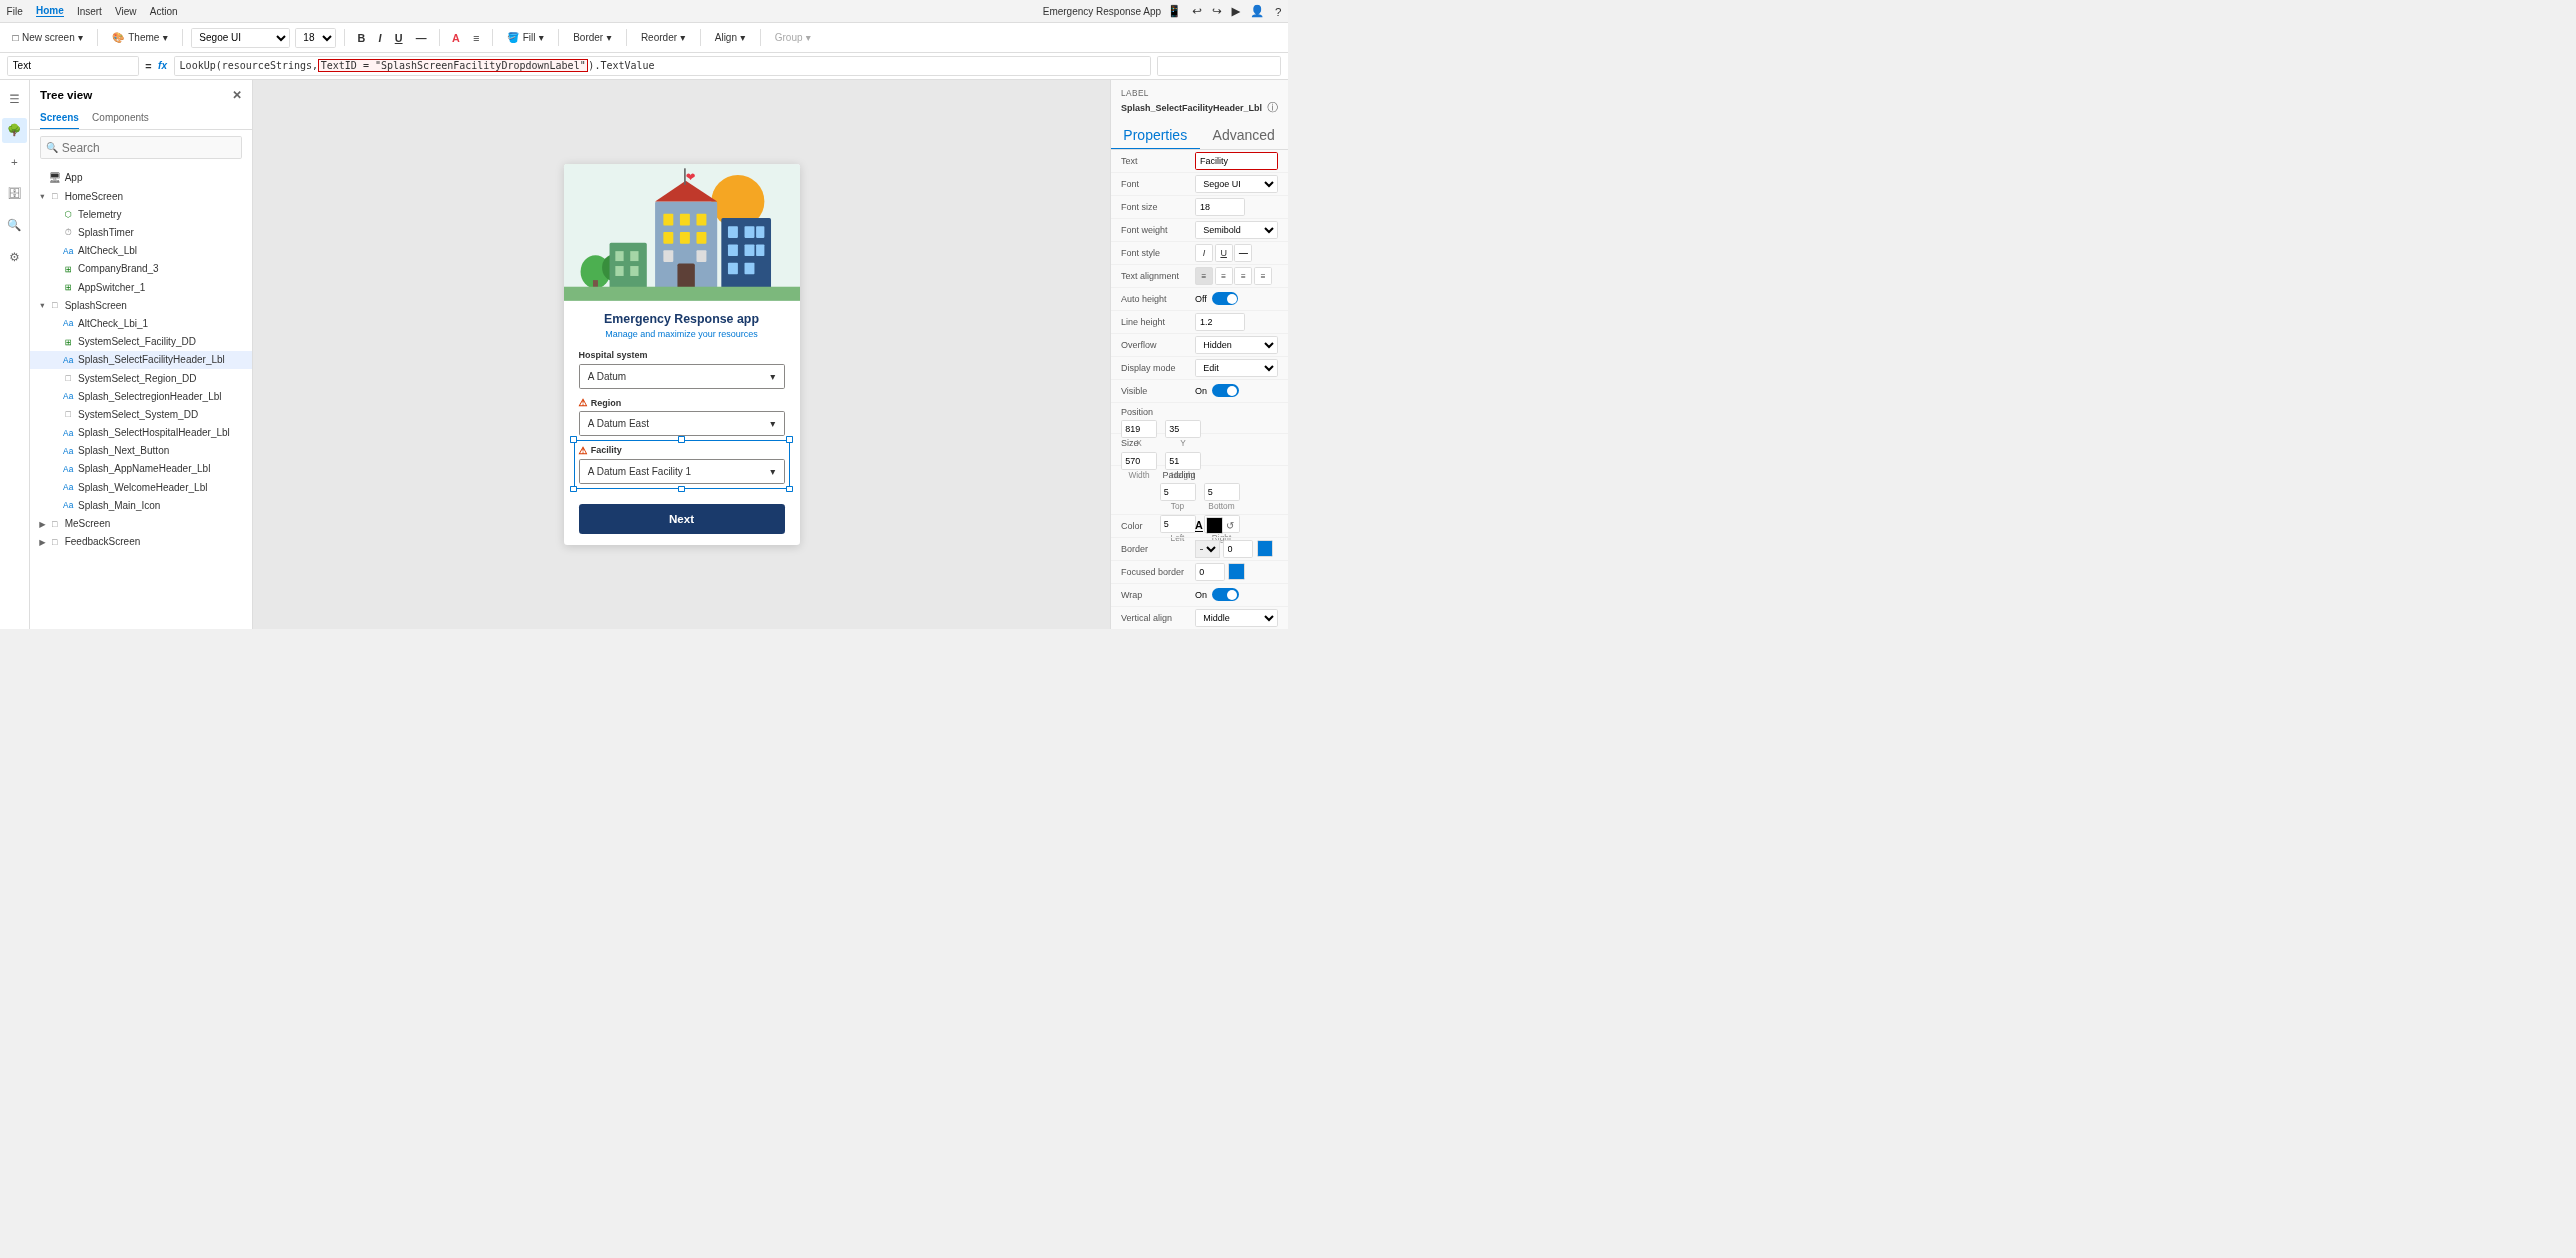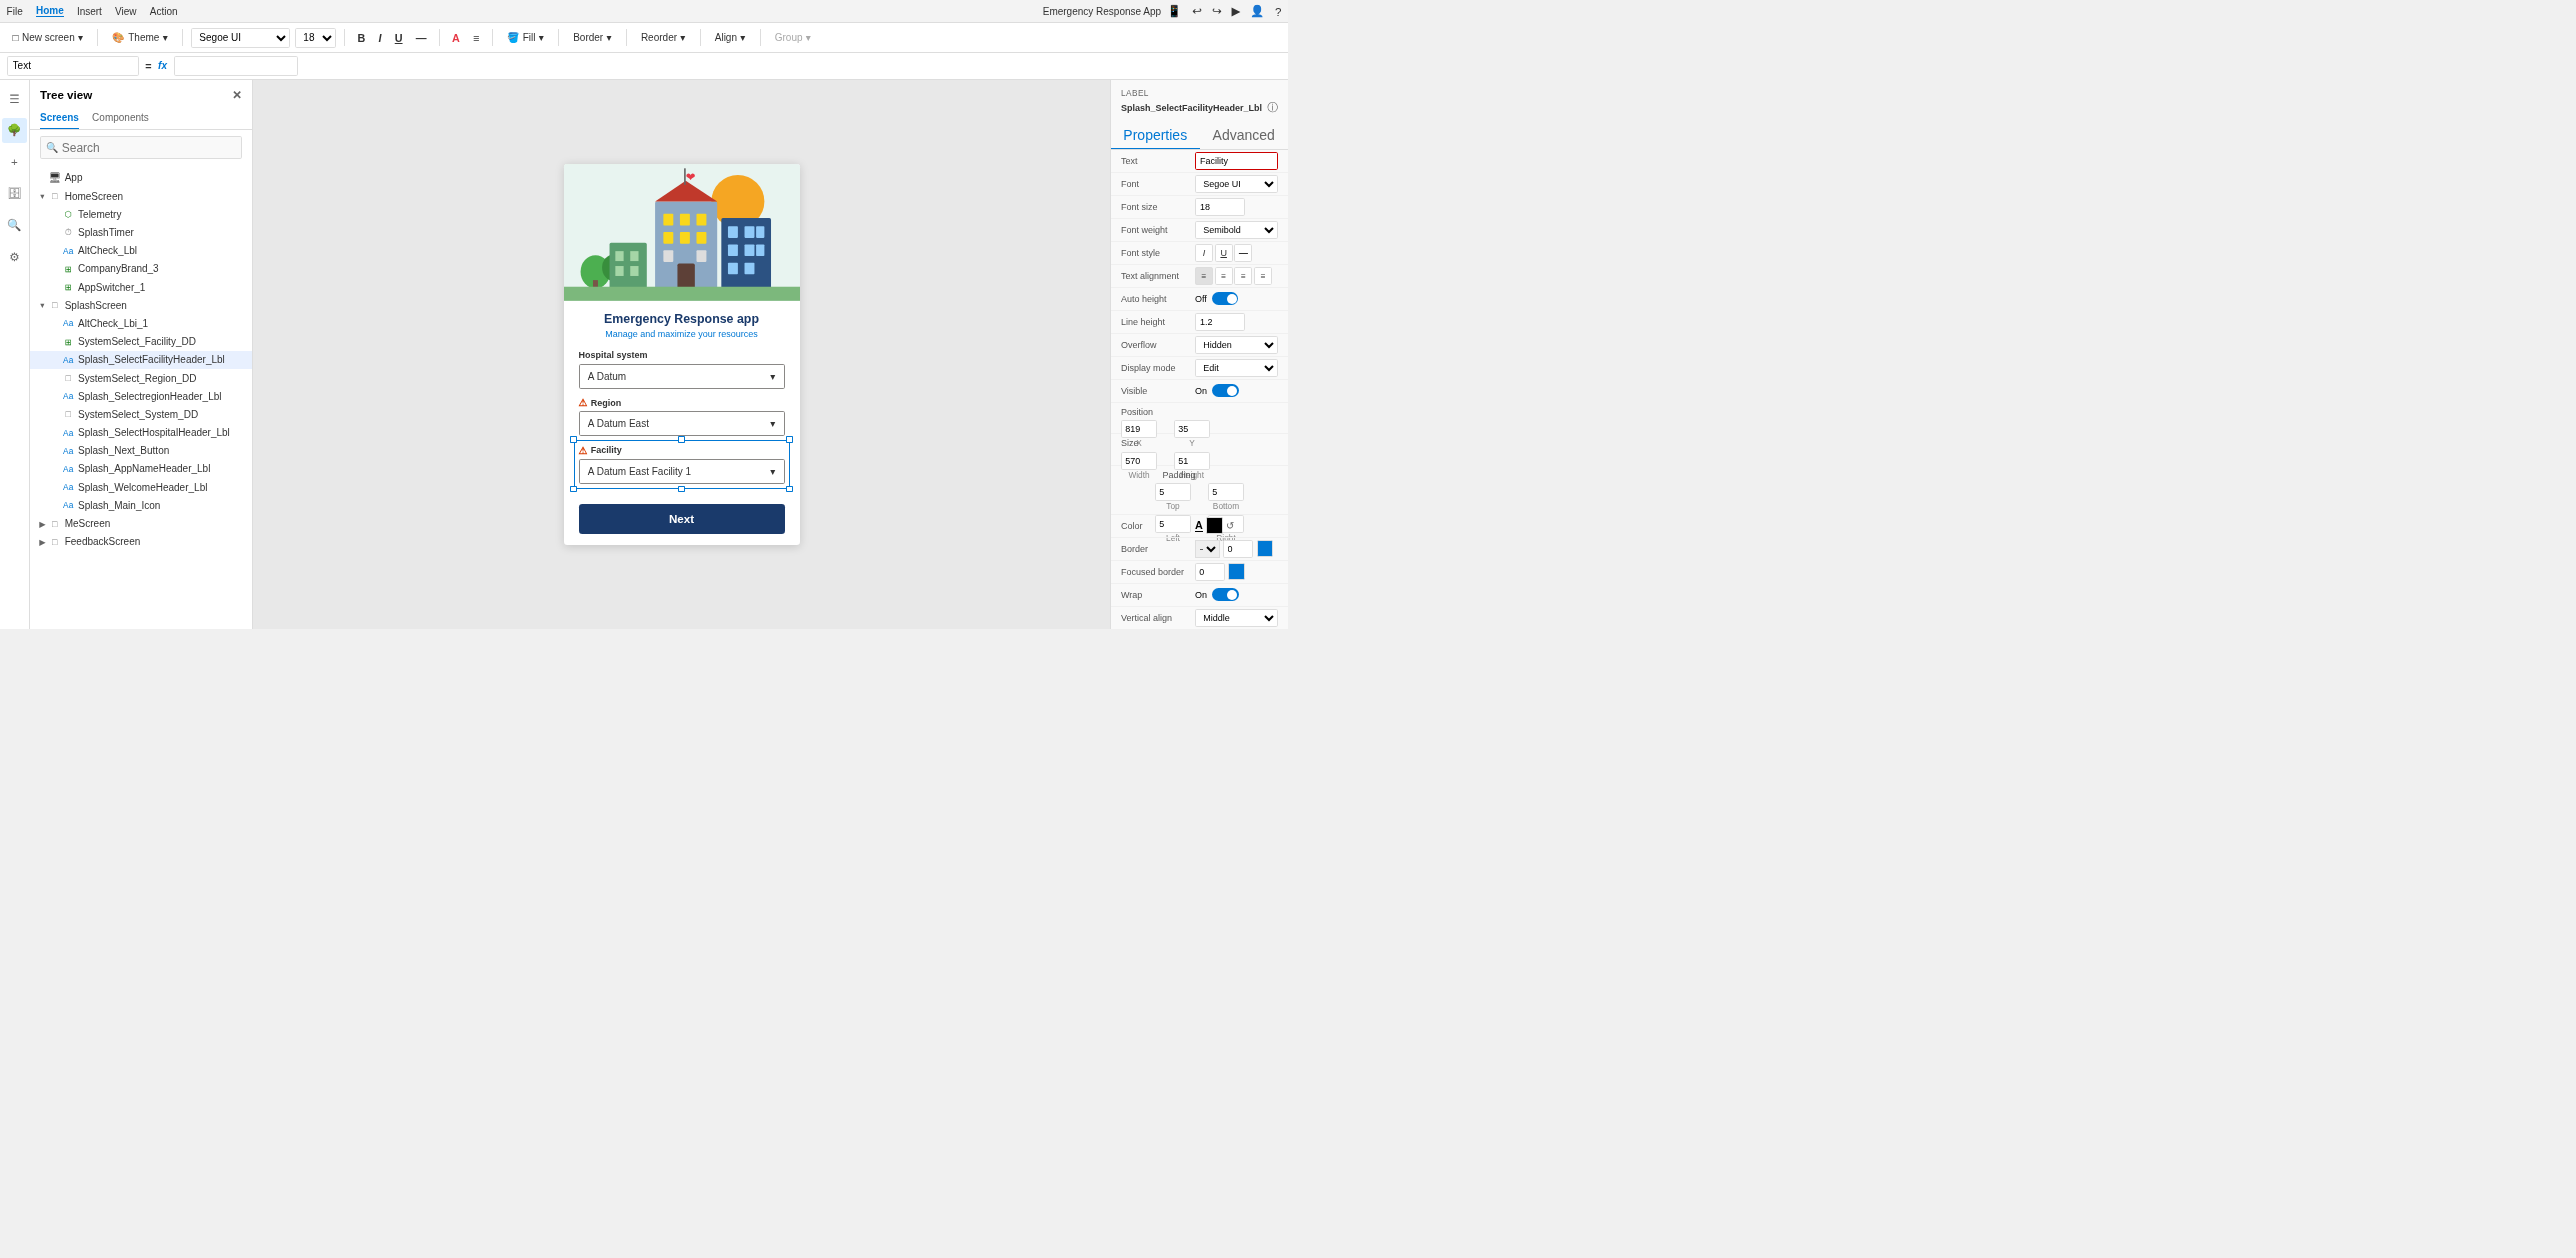--- a/index.html
+++ b/index.html
@@ -194,21 +194,21 @@
     }
     .color-blue-swatch {
       width: 16.6px; height: 16.6px; border: 0.8px solid #ddd; border-radius: 1.7px;
       background: #0078d4;
     }
     .prop-number-input {
       width: 41px; height: 18px; border: 0.8px solid #ddd; border-radius: 1.7px;
       padding: 0 3.3px; font-size: 9px; background: #fff;
     }
 
-    .two-col { display: flex; gap: 17px; }
+    .two-col { display: flex; gap: 8px; }
     .two-col .prop-number-input { width: 36px; }
     .sub-label { font-size: 8.3px; color: #888; text-align: center; width: 36px; }
 
     
     .bottom-bar {
       display: flex; align-items: center; height: 23px; background: #f3f3f3;
       border-top: 0.8px solid #ddd; padding: 0 10px; gap: 10px; font-size: 10px;
     }
     .bottom-tab {
       display: flex; align-items: center; gap: 5px; padding: 1.7px 6.6px;
@@ -310,20 +310,25 @@
   <button class="toolbar-btn" style="color:#aaa;">
     <span>Group</span>
     <span>▾</span>
   </button>
 </div>
 
 <div class="formula-bar">
   <input class="formula-bar-prop" value="Text" style="">
   <span class="formula-bar-eq">=</span>
   <span class="formula-bar-fx">fx</span>
+  <div style="flex:1; height:20px; border:0.8px solid #ddd; border-radius:1.7px; background:#fff; padding:0 5px; display:flex; align-items:center; font-size:10px; font-family:monospace;">
+    <span style="color:#333;">LookUp(resourceStrings, </span>
+      <span style="background:#fff3f3; border:1.2px solid #c00; padding:0 1.7px; color:#333;">TextID = "SplashScreenFacilityDropdownLabel"</span>
+      <span style="color:#333;">).TextValue</span>
+  </div>
   <input style="width: 124px; height: 20px; border: 0.8px solid rgb(221, 221, 221); border-radius: 1.7px; font-size: 9px; padding: 0px 4.1px;" value="">
 </div>
 
 <div class="main-layout">
 
   <div class="icon-rail">
     <div class="rail-icon">☰</div>
     <div class="rail-icon active">🌳</div>
     <div class="rail-icon">+</div>
     <div class="rail-icon">🗄</div>

